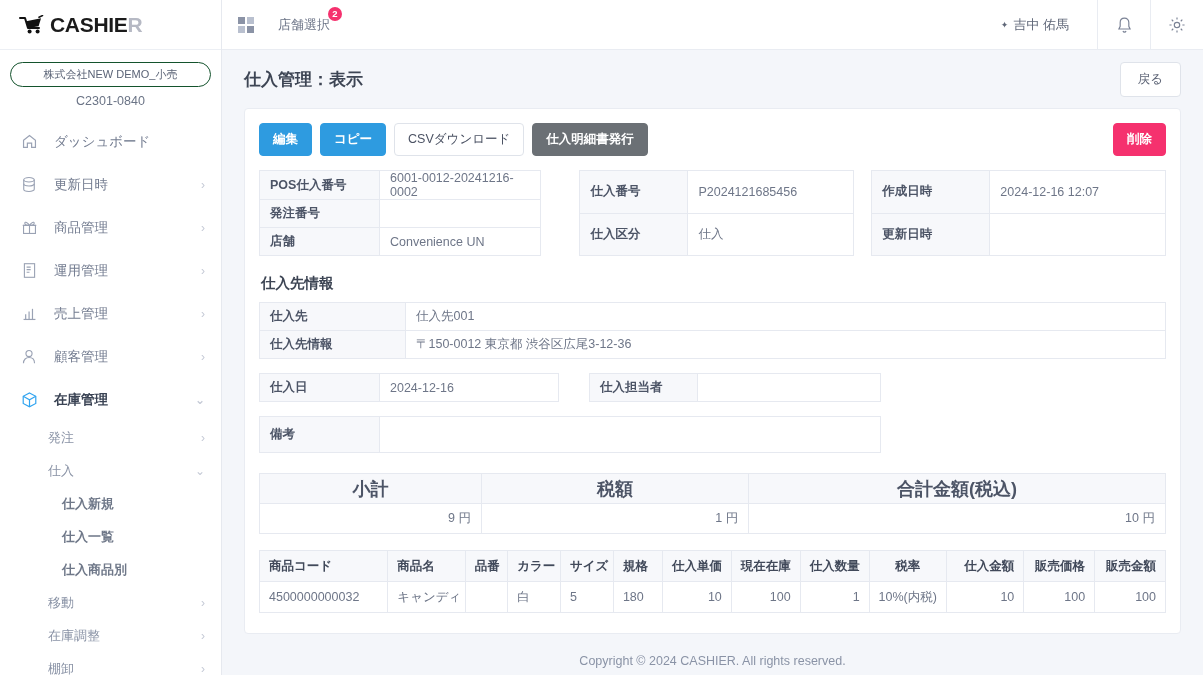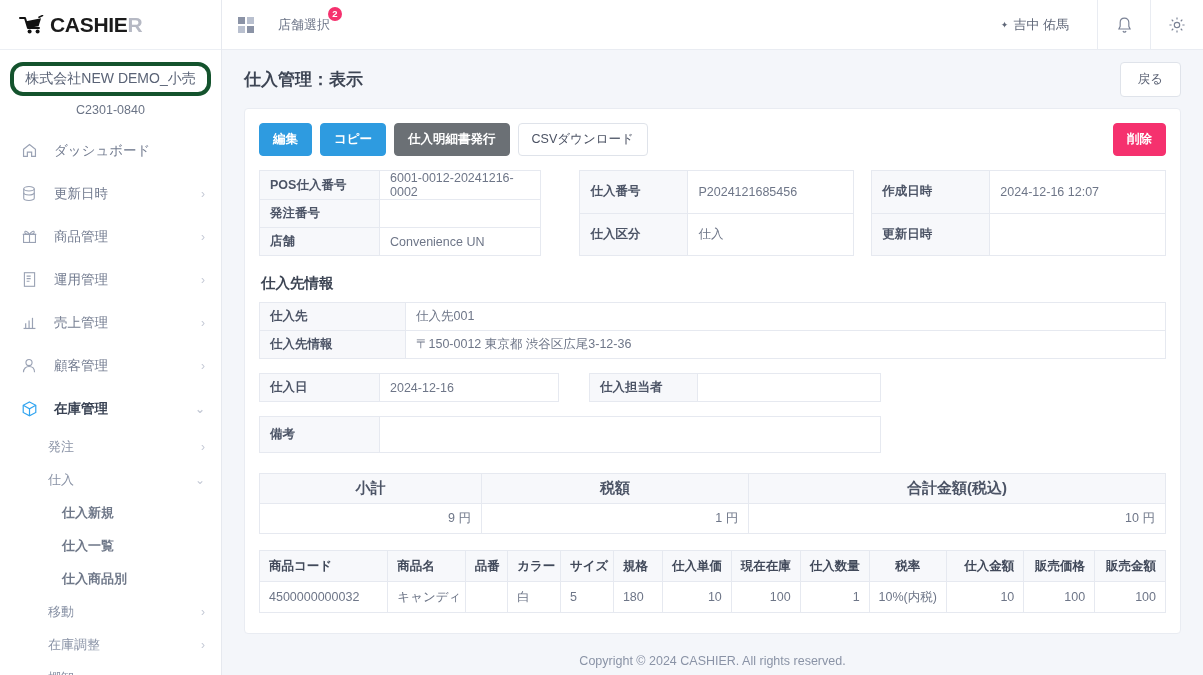--- a/index.html
+++ b/index.html
@@ -44,23 +44,23 @@
   }
   .brand-text .dim { color: #b6b9c4; }
 
   .company-wrap {
     padding: 12px 10px 6px 10px;
     text-align: center;
     flex: none;
   }
   .company-badge {
     display: block;
-    border: 4px solid #14532d;
+    border: 1px solid #14532d;
     border-radius: 13px;
-    font-size: 14px;
+    font-size: 11px;
     color: #5a6376;
     padding: 4px 6px;
     background: #fff;
   }
   .company-code {
     margin-top: 7px;
     font-size: 12.5px;
     color: #6b7486;
   }
 
@@ -240,21 +240,21 @@
   
   .totals {
     width: 100%;
     border-collapse: collapse;
     table-layout: fixed;
     margin-top: 20px;
   }
   .totals th {
     background: #f7f8fb;
     border: 1px solid #e6e9f0;
-    font-size: 15px;
+    font-size: 18px;
     color: #4c5466;
     height: 30px;
     font-weight: bold;
   }
   .totals td {
     border: 1px solid #e6e9f0;
     font-size: 12.5px;
     color: #6e7688;
     height: 30px;
     text-align: right;
@@ -479,22 +479,22 @@
       <span class="head-spacer"></span>
       <button class="btn-back">戻る</button>
     </div>
 
     <div class="content-scroll">
       <div class="card">
 
         <div class="toolbar">
           <button class="btn btn-primary">編集</button>
           <button class="btn btn-primary">コピー</button>
+          <button class="btn btn-light">CSVダウンロード</button>
           <button class="btn btn-dark">仕入明細書発行</button>
-          <button class="btn btn-light">CSVダウンロード</button>
           <span class="tb-spacer"></span>
           <button class="btn btn-danger">削除</button>
         </div>
 
         <div class="info-row">
 
           <table class="tbl blk-a">
             <tbody>
                 <tr>
               <td class="th" style="width:120px">POS仕入番号</td>

